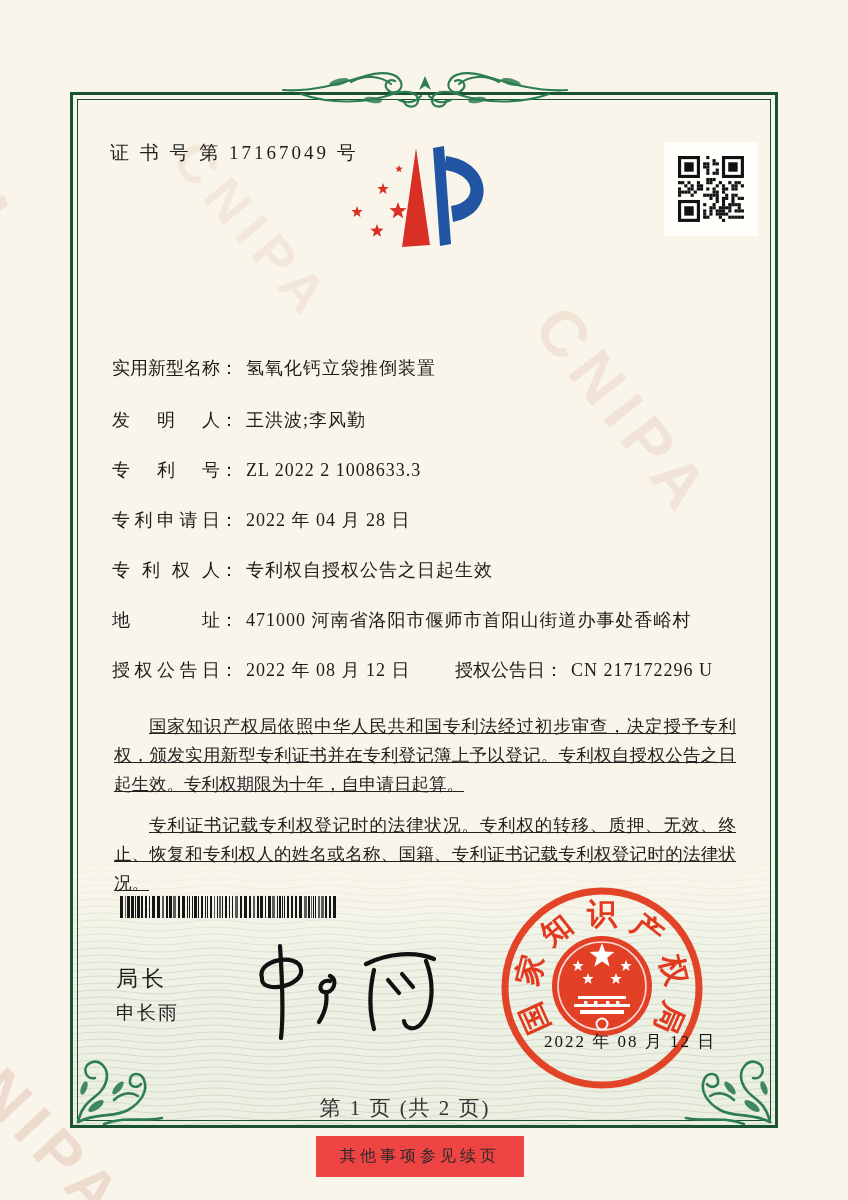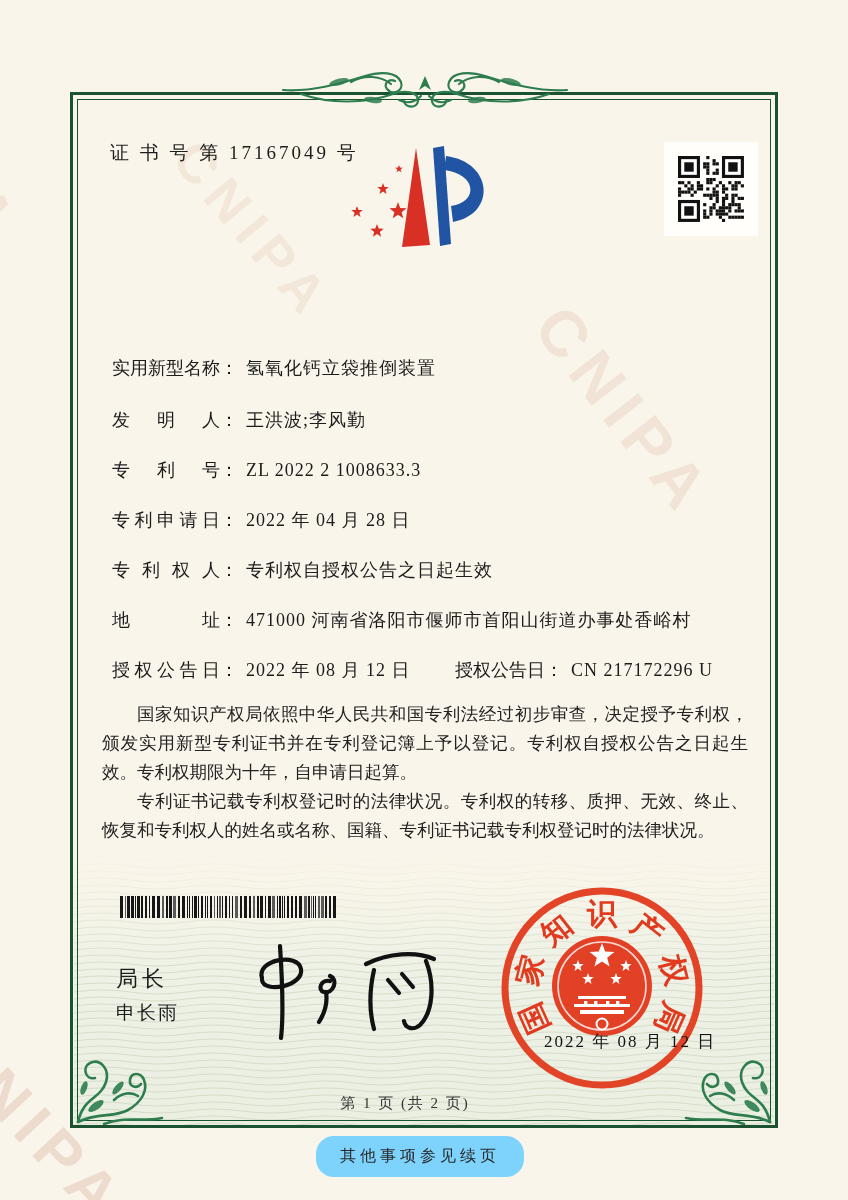--- a/index.html
+++ b/index.html
@@ -46,35 +46,35 @@
     font-size:44px;font-weight:bold;letter-spacing:16px;text-indent:16px;color:#141414;}
   
   .frow{position:absolute;left:112px;z-index:2;font-size:18px;white-space:nowrap;}
   .flabel{display:inline-block;width:108px;text-align:justify;text-align-last:justify;vertical-align:bottom;}
   .fcolon{display:inline-block;}
   .fvalue{margin-left:8px;letter-spacing:1px;}
   .grant2{position:absolute;left:343px;top:0;}
   
   .bodytext{position:absolute;left:102px;top:700px;width:646px;z-index:2;
     font-size:17.5px;line-height:29px;text-align:justify;color:#222;}
-  .bodytext p{margin:0;text-indent:2em;}
+  .bodytext p{margin:12px;text-indent:2em;text-decoration:underline;}
   
   .barcode{position:absolute;left:120px;top:896px;width:220px;height:22px;z-index:2;
     display:flex;align-items:stretch;}
   .barcode div{height:100%;}
   .director-title{position:absolute;left:116px;top:964px;z-index:2;font-size:22px;letter-spacing:4px;}
   .director-name{position:absolute;left:116px;top:1000px;z-index:2;font-size:19px;letter-spacing:2px;}
   .signature{position:absolute;left:238px;top:936px;z-index:3;}
   .seal{position:absolute;left:492px;top:878px;z-index:4;}
   .seal-date{position:absolute;left:524px;top:1030px;width:212px;text-align:center;z-index:5;
     font-size:17px;letter-spacing:2px;color:#151515;}
   .page-info{position:absolute;left:405px;top:1094px;transform:translateX(-50%);z-index:2;
-    font-size:15px;letter-spacing:2px;color:#333;}
+    font-size:21px;letter-spacing:2px;color:#333;}
   .footer-note{position:absolute;left:420px;top:1136px;transform:translateX(-50%);z-index:5;
-    background:#7dd3fc;padding:10px 24px;font-size:16px;letter-spacing:4px;color:#2a2a2a;white-space:nowrap;border-radius:18px;}
+    background:#ef4444;padding:10px 24px;font-size:16px;letter-spacing:4px;color:#2a2a2a;white-space:nowrap;}
 </style>
 </head>
 <body>
 
 <div class="page">
 
   <div class="wm wm1">CNIPA</div>
   <div class="wm wm2">CNIPA</div>
   <div class="wm wm3">CNIPA</div>
 

